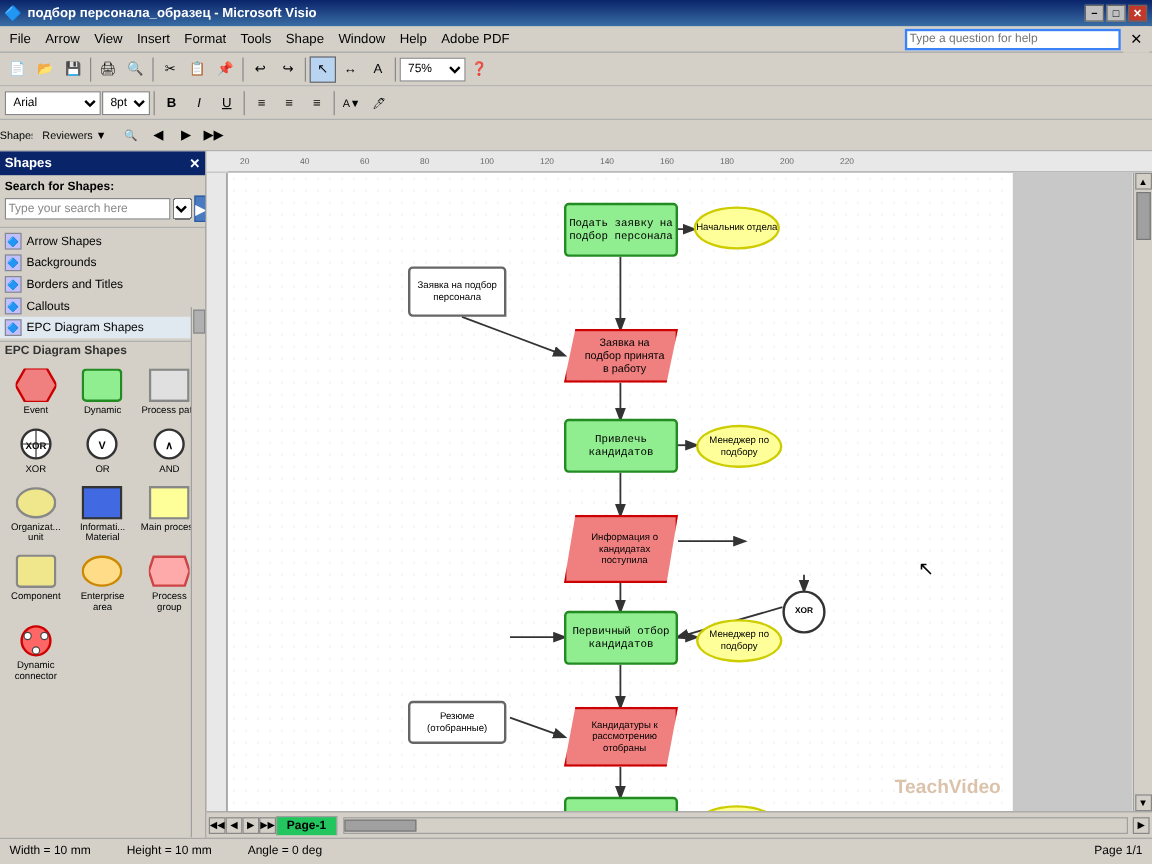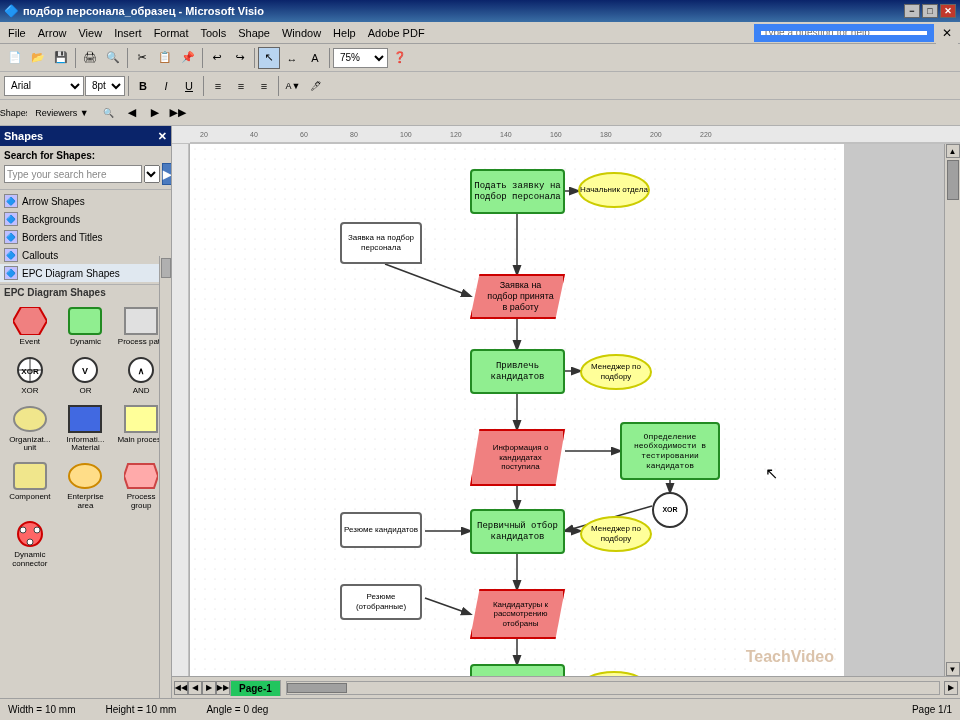--- a/index.html
+++ b/index.html
@@ -22,21 +22,21 @@
 
     
     #menubar {
       height: 22px; background: #d4d0c8; display: flex; align-items: center;
       padding: 0 2px; border-bottom: 1px solid #a0a0a0;
     }
     .menu-item {
       padding: 2px 6px; cursor: pointer; font-size: 11px;
     }
     #help-input {
-      width: 180px; height: 18px; font-size: 10px; border: 7px solid #3b82f6;
+      width: 180px; height: 18px; font-size: 10px; border: 2px solid #3b82f6;
       padding: 0 2px; background: white;
     }
 
     
     .toolbar-row {
       height: 28px; background: #d4d0c8; display: flex; align-items: center;
       padding: 2px 4px; border-bottom: 1px solid #b0b0b0; gap: 1px; flex-wrap: nowrap;
     }
     .tb-btn {
       width: 22px; height: 22px; background: #d4d0c8; border: 1px solid transparent;
@@ -517,31 +517,25 @@
         </div>
 
         <div class="diag-shape oval-shape" style="left:390px;top:210px;width:72px;height:36px;background:#ffff99;border:2px solid #cccc00;border-radius:50%;font-size:8px;">
           Менеджер по подбору
         </div>
 
         <div class="diag-shape event-shape" style="left:280px;top:285px;width:95px;height:57px;background:#f08080;border:2px solid #cc0000;font-size:8px;padding-left:12px;padding-right:6px;">
           Информация о кандидатах поступила
         </div>
 
-        <div class="diag-shape func-shape" style="left:430px;top:278px;width:100px;height:58px;background:#90ee90;border:2px solid #228b22;border-radius:4px;font-size:8px;padding:2px;">
-          Определение необходимости в тестировании кандидатов
-        </div>
 
         <div class="diag-shape xor-shape" style="left:462px;top:348px;width:36px;height:36px;background:white;border:2px solid #333;border-radius:50%;font-size:7px;font-weight:bold;">
           XOR
         </div>
 
-        <div class="diag-shape doc-shape" style="left:150px;top:368px;width:82px;height:36px;background:white;border:2px solid #666;border-radius:4px;font-size:8px;">
-          Резюме кандидатов
-        </div>
 
         <div class="diag-shape func-shape" style="left:280px;top:365px;width:95px;height:45px;background:#90ee90;border:2px solid #228b22;border-radius:4px;font-size:9px;padding:2px;">
           Первичный отбор кандидатов
         </div>
 
         <div class="diag-shape oval-shape" style="left:390px;top:372px;width:72px;height:36px;background:#ffff99;border:2px solid #cccc00;border-radius:50%;font-size:8px;">
           Менеджер по подбору
         </div>
 
         <div class="diag-shape doc-shape" style="left:150px;top:440px;width:82px;height:36px;background:white;border:2px solid #666;border-radius:4px;font-size:8px;">

